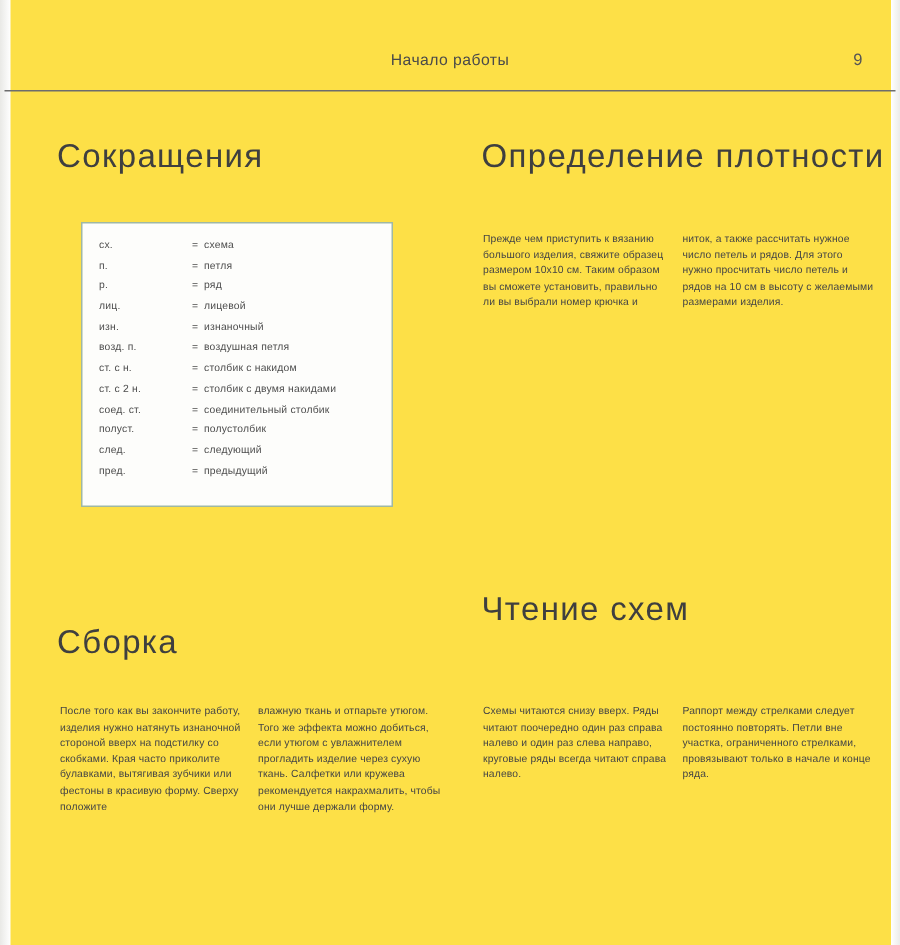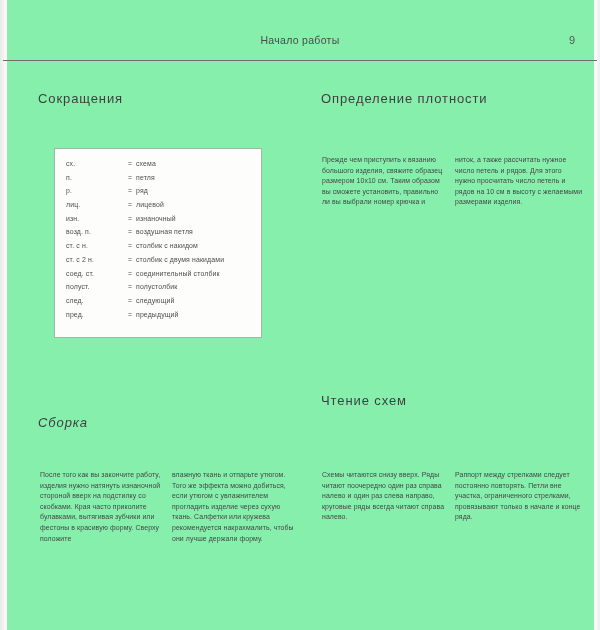--- a/index.html
+++ b/index.html
@@ -14,21 +14,21 @@
     color: #3b3b3b;
     overflow: hidden;
     position: relative;
   }
 
   .page {
     position: absolute;
     left: 0; top: 0;
     width: 600px;
     height: 630px;
-    background: #86efac;
+    background: #fde047;
   }
 
   
   .header {
     position: absolute;
     left: 0;
     top: 34px;
     width: 600px;
     height: 26px;
   }
@@ -54,29 +54,29 @@
     left: 3px;
     top: 60px;
     width: 594px;
     height: 1px;
     background: #6d6d6d;
   }
 
   
   .heading {
     position: absolute;
-    font-size: 13px;
+    font-size: 22px;
     font-weight: 400;
     letter-spacing: 0.9px;
     color: #3f3f3f;
     white-space: nowrap;
   }
   .h-abbrev   { left: 38px;  top: 91px; }
   .h-density  { left: 321px; top: 91px; }
-  .h-assembly { left: 38px;  top: 415px; font-style: italic; }
+  .h-assembly { left: 38px;  top: 415px; }
   .h-reading  { left: 321px; top: 393px; }
 
   
   .abbrev-box {
     position: absolute;
     left: 54px;
     top: 148px;
     width: 208px;
     height: 190px;
     border: 1px solid #9fb8a4;

